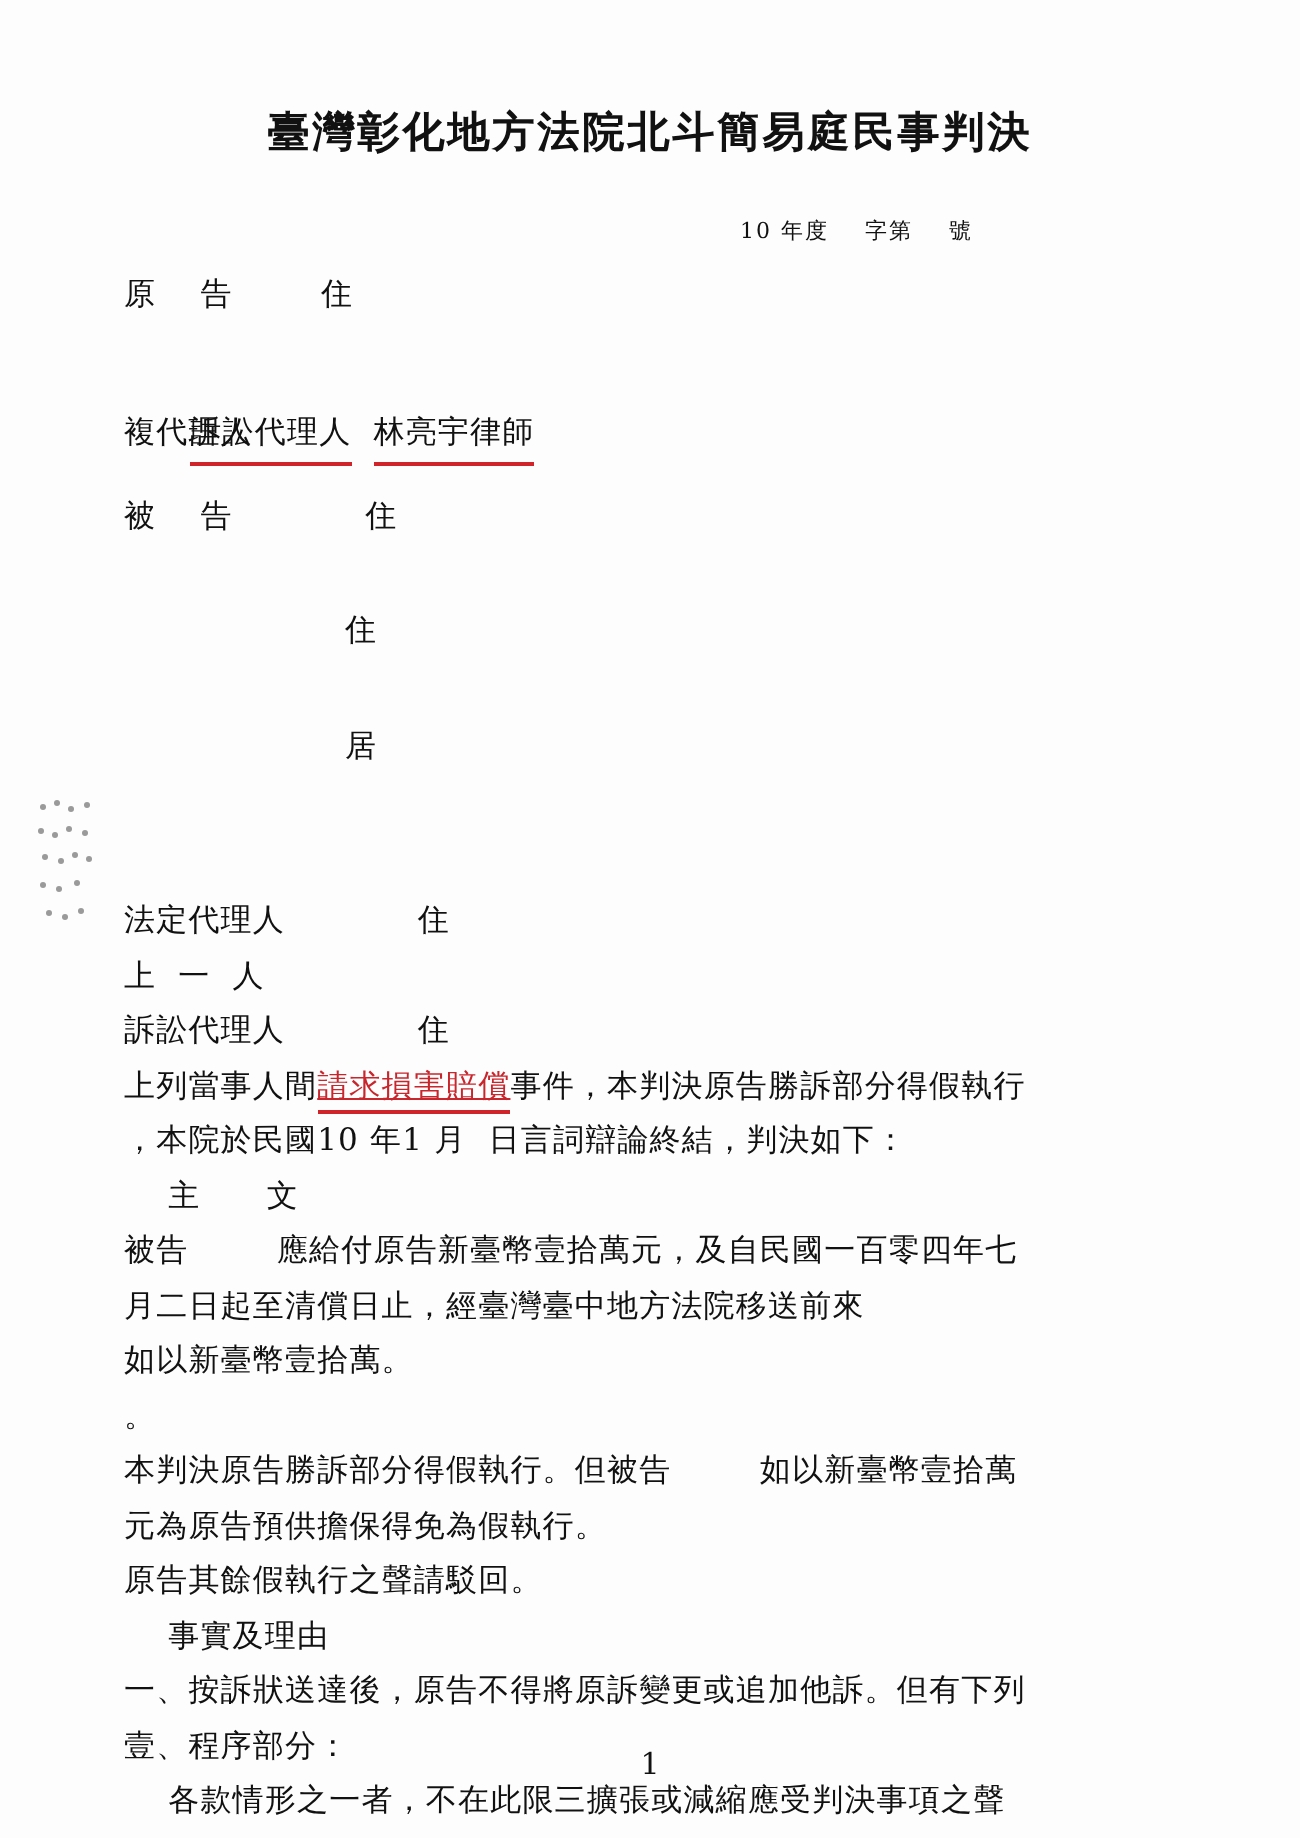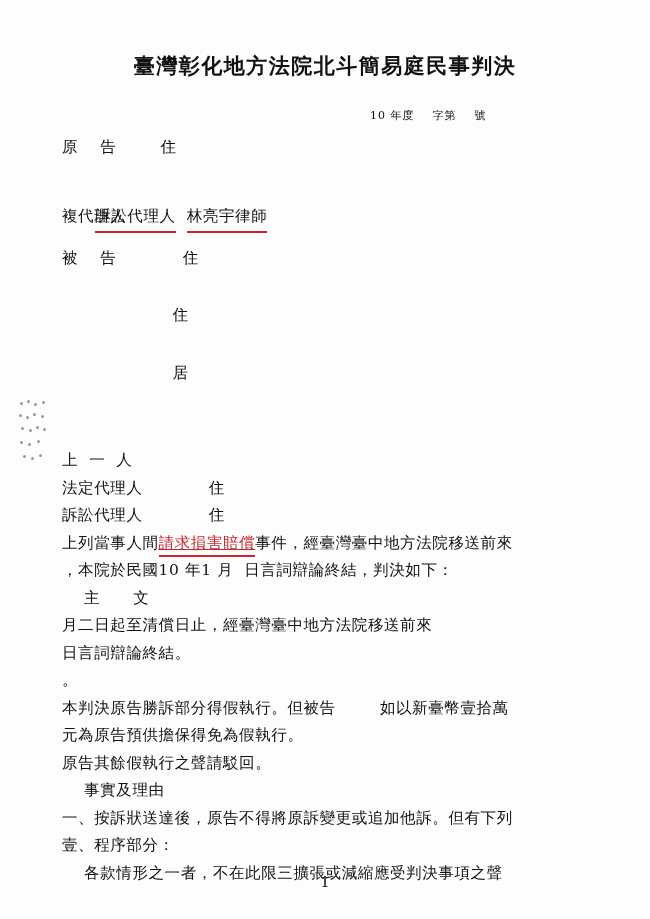--- a/index.html
+++ b/index.html
@@ -157,32 +157,33 @@
 
     <div class="ln">                    住</div>
 
     <div class="gap-md"></div>
 
     <div class="ln">                    居</div>
 
     <div class="gap-lg"></div>
     <div class="gap-sm"></div>
 
+    <div class="ln">法定代理人            住</div>
     <div class="ln">上  一  人</div>
-    <div class="ln">法定代理人            住</div>
     <div class="ln">訴訟代理人            住</div>
 
-    <div class="ln"><span>上列當事人間</span><span class="ul-red2 red-text">請求損害賠償</span><span>事件，經臺灣臺中地方法院移送前來</span></div>
+    <div class="ln"><span>上列當事人間</span><span class="ul-red2 red-text">請求損害賠償</span><span>事件，本判決原告勝訴部分得假執行</span></div>
 
     <div class="ln">，本院於民國10 年1 月  日言詞辯論終結，判決如下：</div>
 
     <div class="ln">    主      文</div>
 
+    <div class="ln">被告        應給付原告新臺幣壹拾萬元，及自民國一百零四年七</div>
     <div class="ln">月二日起至清償日止，經臺灣臺中地方法院移送前來</div>
-    <div class="ln">日言詞辯論終結。</div>
+    <div class="ln">如以新臺幣壹拾萬。</div>
     <div class="ln">。</div>
     <div class="ln">本判決原告勝訴部分得假執行。但被告        如以新臺幣壹拾萬</div>
     <div class="ln">元為原告預供擔保得免為假執行。</div>
     <div class="ln">原告其餘假執行之聲請駁回。</div>
 
     <div class="ln">    事實及理由</div>
 
     <div class="ln">一、按訴狀送達後，原告不得將原訴變更或追加他訴。但有下列</div>
 
     <div class="ln">壹、程序部分：</div>

